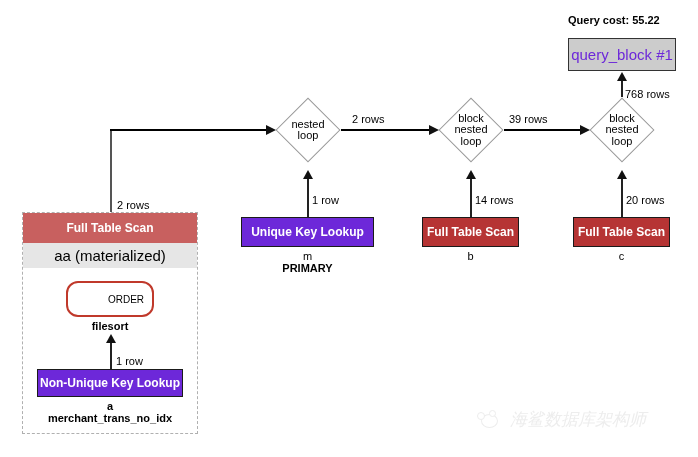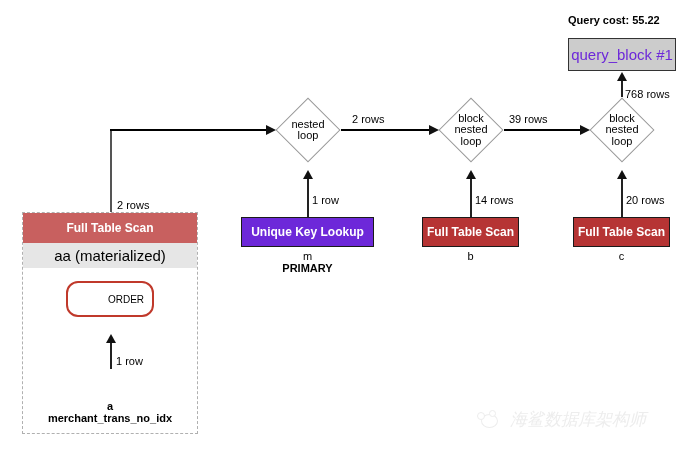--- a/index.html
+++ b/index.html
@@ -266,25 +266,27 @@
   <div class="abs edge-v-dark" style="left:621px; top:179px; height:38px;"></div>
   <div class="abs arrow-up" style="left:617px; top:170px;"></div>
   <div class="abs rowlabel" style="left:626px; top:194px;">20 rows</div>
 
   <div class="abs dashedbox" style="left:22px; top:212px; width:176px; height:222px;"></div>
 
   <div class="abs opbox red-soft" style="left:23px; top:213px; width:174px; height:30px;">Full Table Scan</div>
   <div class="abs subbar" style="left:23px; top:243px; width:174px; height:25px;">aa (materialized)</div>
 
   <div class="abs orderbox" style="left:66px; top:281px; width:88px; height:36px;">ORDER</div>
+  <div class="abs caption caption-bold" style="left:60px; top:320px; width:100px;">filesort</div>
 
   <div class="abs edge-v-dark" style="left:110px; top:343px; height:26px;"></div>
   <div class="abs arrow-up" style="left:106px; top:334px;"></div>
   <div class="abs rowlabel" style="left:116px; top:355px;">1 row</div>
 
+  <div class="abs opbox green" style="left:37px; top:369px; width:146px; height:28px;">Non-Unique Key Lookup</div>
   <div class="abs caption caption-bold" style="left:25px; top:400px; width:170px;">a</div>
   <div class="abs caption caption-bold" style="left:25px; top:412px; width:170px;">merchant_trans_no_idx</div>
 
   <div class="abs opbox green" style="left:241px; top:217px; width:133px; height:30px;">Unique Key Lookup</div>
   <div class="abs caption" style="left:241px; top:250px; width:133px;">m</div>
   <div class="abs caption caption-bold" style="left:241px; top:262px; width:133px;">PRIMARY</div>
 
   <div class="abs opbox red-dark" style="left:422px; top:217px; width:97px; height:30px;">Full Table Scan</div>
   <div class="abs caption" style="left:422px; top:250px; width:97px;">b</div>
 

